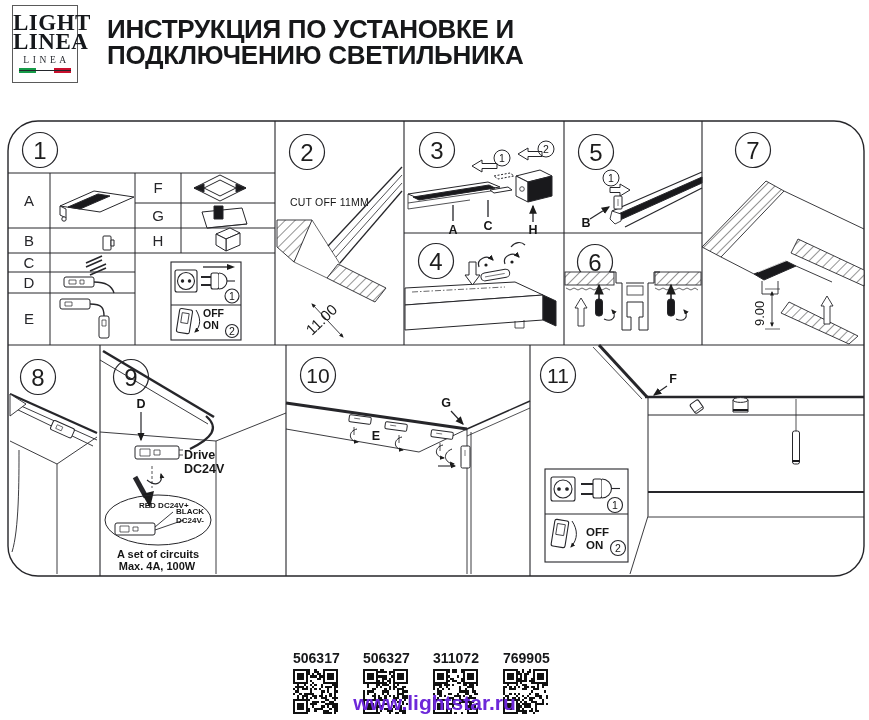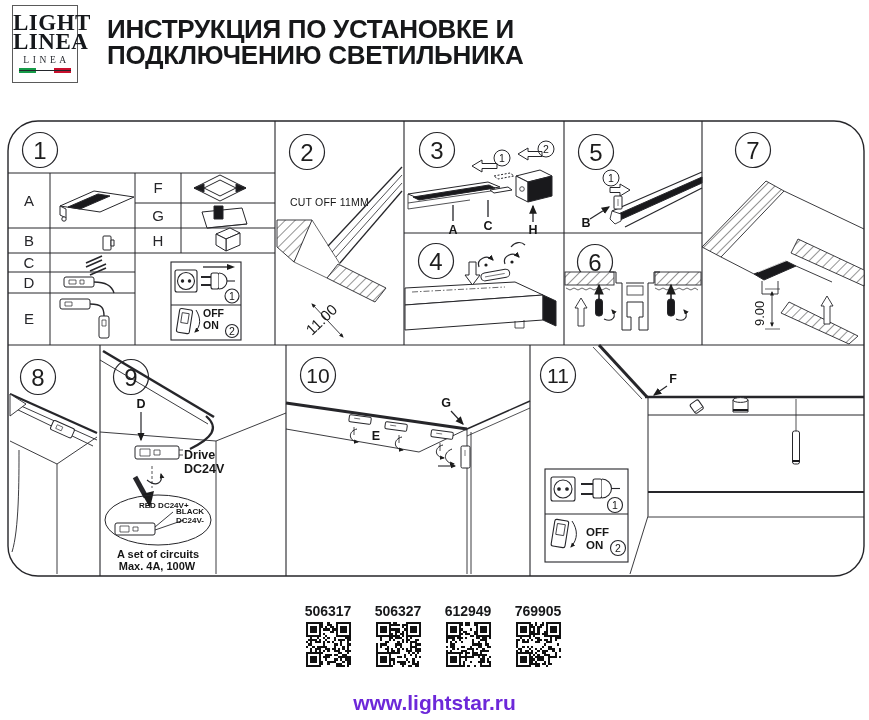--- a/index.html
+++ b/index.html
@@ -27,21 +27,21 @@
   .num-sm{font-size:21px;text-anchor:middle;fill:#1d1d1d;}
   .badge-t{font-size:10.5px;text-anchor:middle;}
   .lb{font-size:12.5px;font-weight:bold;text-anchor:middle;}
   .part-letter{font-size:15px;text-anchor:middle;fill:#26262a;}
   .note{font-size:11px;font-weight:bold;text-anchor:middle;}
   .wire{font-size:8px;font-weight:bold;}
   .drv{font-size:12.5px;font-weight:bold;}
   .onoff{font-weight:bold;}
   
   .qr-row{position:absolute;left:293px;top:603px;display:flex;}
-  .qr-item{width:70px;text-align:center;}
+  .qr-item{width:70px;margin-top:47px;}
   .qr-label{font-size:14px;font-weight:bold;color:#17181a;}
   svg.qr{width:45px;height:45px;margin-top:3px;shape-rendering:crispEdges;}
   .website{position:absolute;left:0;top:691px;width:100%;text-align:center;
            font-size:21px;font-weight:bold;color:#6d28d9;}
 </style>
 </head>
 <body>
 
 <div class="page">
 
@@ -753,21 +753,21 @@
           <rect x="2" y="2" width="3" height="3" fill="#111"></rect>
           <rect x="14" y="0" width="7" height="7" fill="#111"></rect>
           <rect x="15" y="1" width="5" height="5" fill="#fff"></rect>
           <rect x="16" y="2" width="3" height="3" fill="#111"></rect>
           <rect x="0" y="14" width="7" height="7" fill="#111"></rect>
           <rect x="1" y="15" width="5" height="5" fill="#fff"></rect>
           <rect x="2" y="16" width="3" height="3" fill="#111"></rect>
         </svg>
     </div>
     <div class="qr-item">
-      <div class="qr-label">612949</div>
+      <div class="qr-label">311072</div>
       <svg class="qr" viewBox="0 0 21 21">
           <rect x="7" y="0" width="1" height="1" fill="#111"></rect>
           <rect x="9" y="0" width="1" height="1" fill="#111"></rect>
           <rect x="10" y="0" width="1" height="1" fill="#111"></rect>
           <rect x="13" y="0" width="1" height="1" fill="#111"></rect>
           <rect x="7" y="1" width="1" height="1" fill="#111"></rect>
           <rect x="9" y="1" width="1" height="1" fill="#111"></rect>
           <rect x="10" y="1" width="1" height="1" fill="#111"></rect>
           <rect x="13" y="1" width="1" height="1" fill="#111"></rect>
           <rect x="7" y="3" width="1" height="1" fill="#111"></rect>

